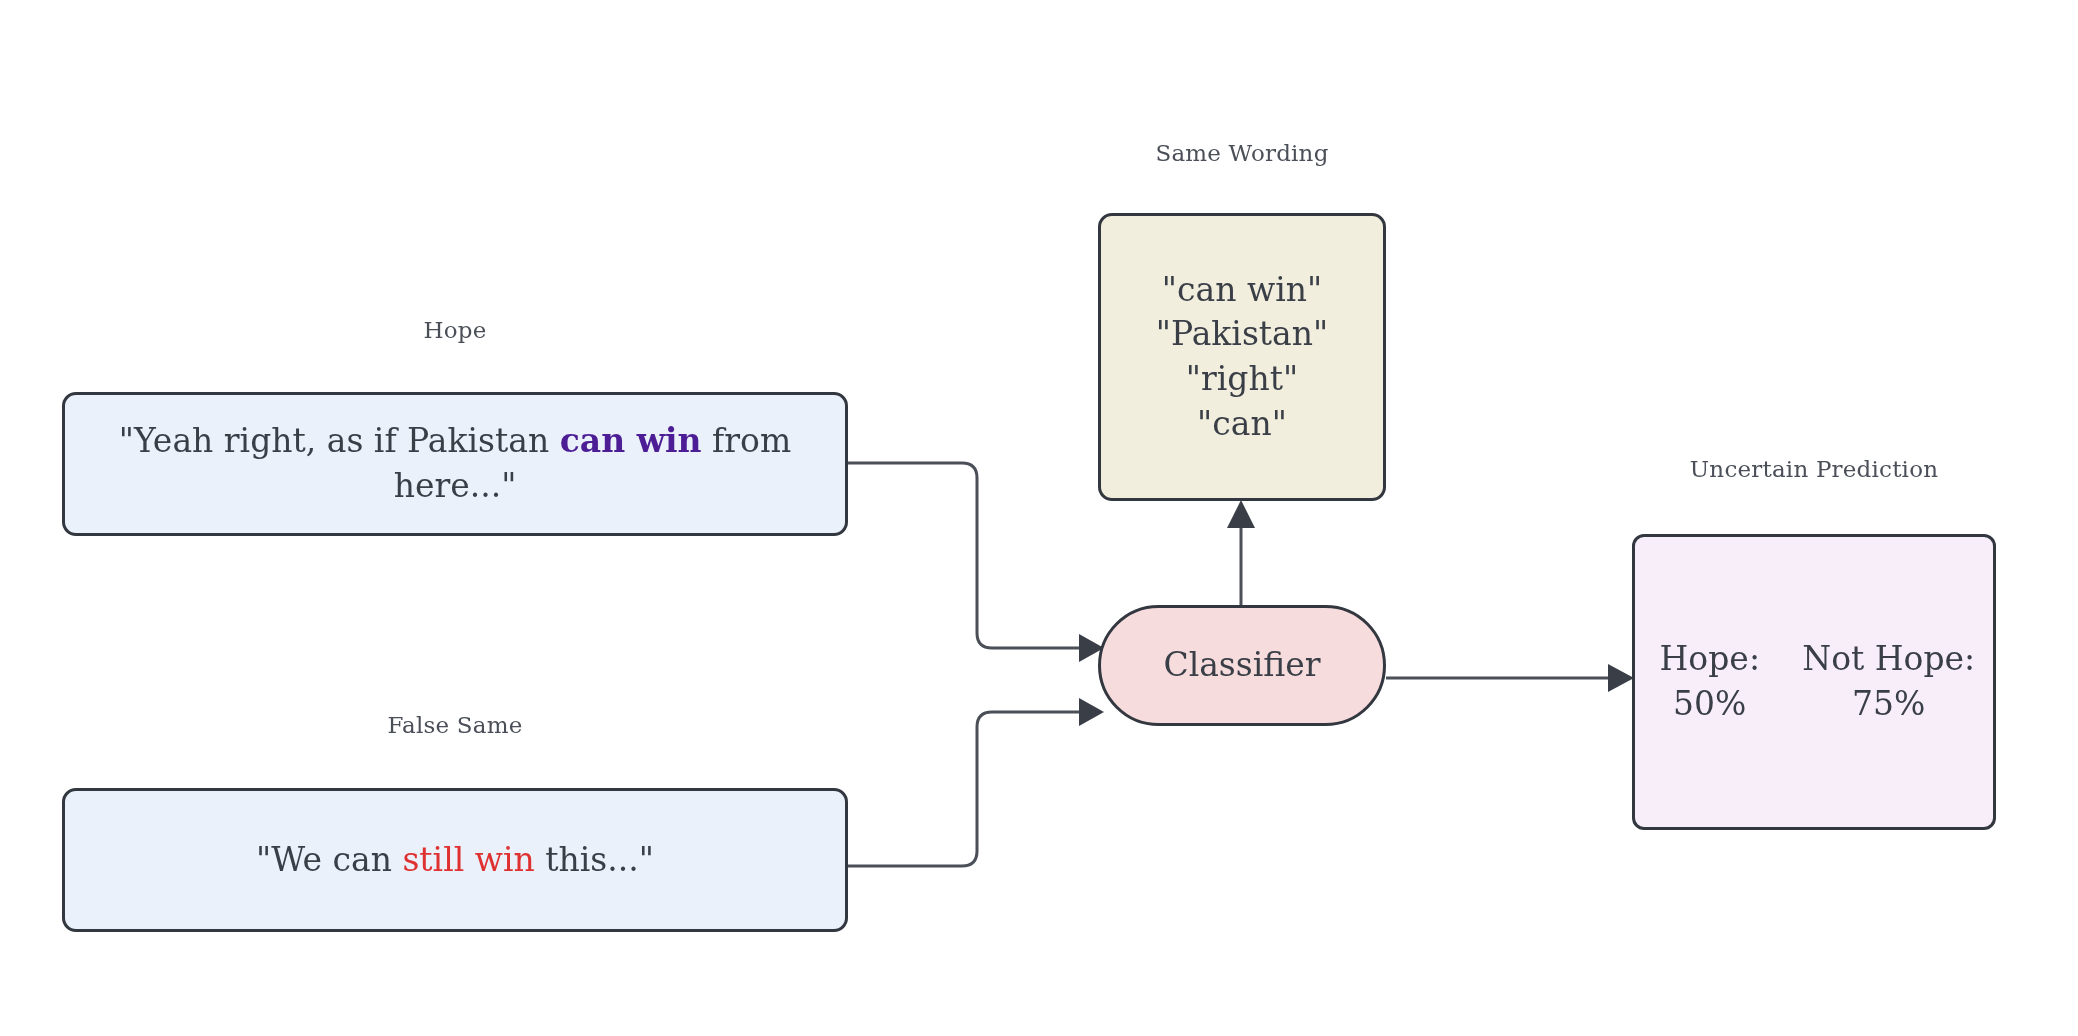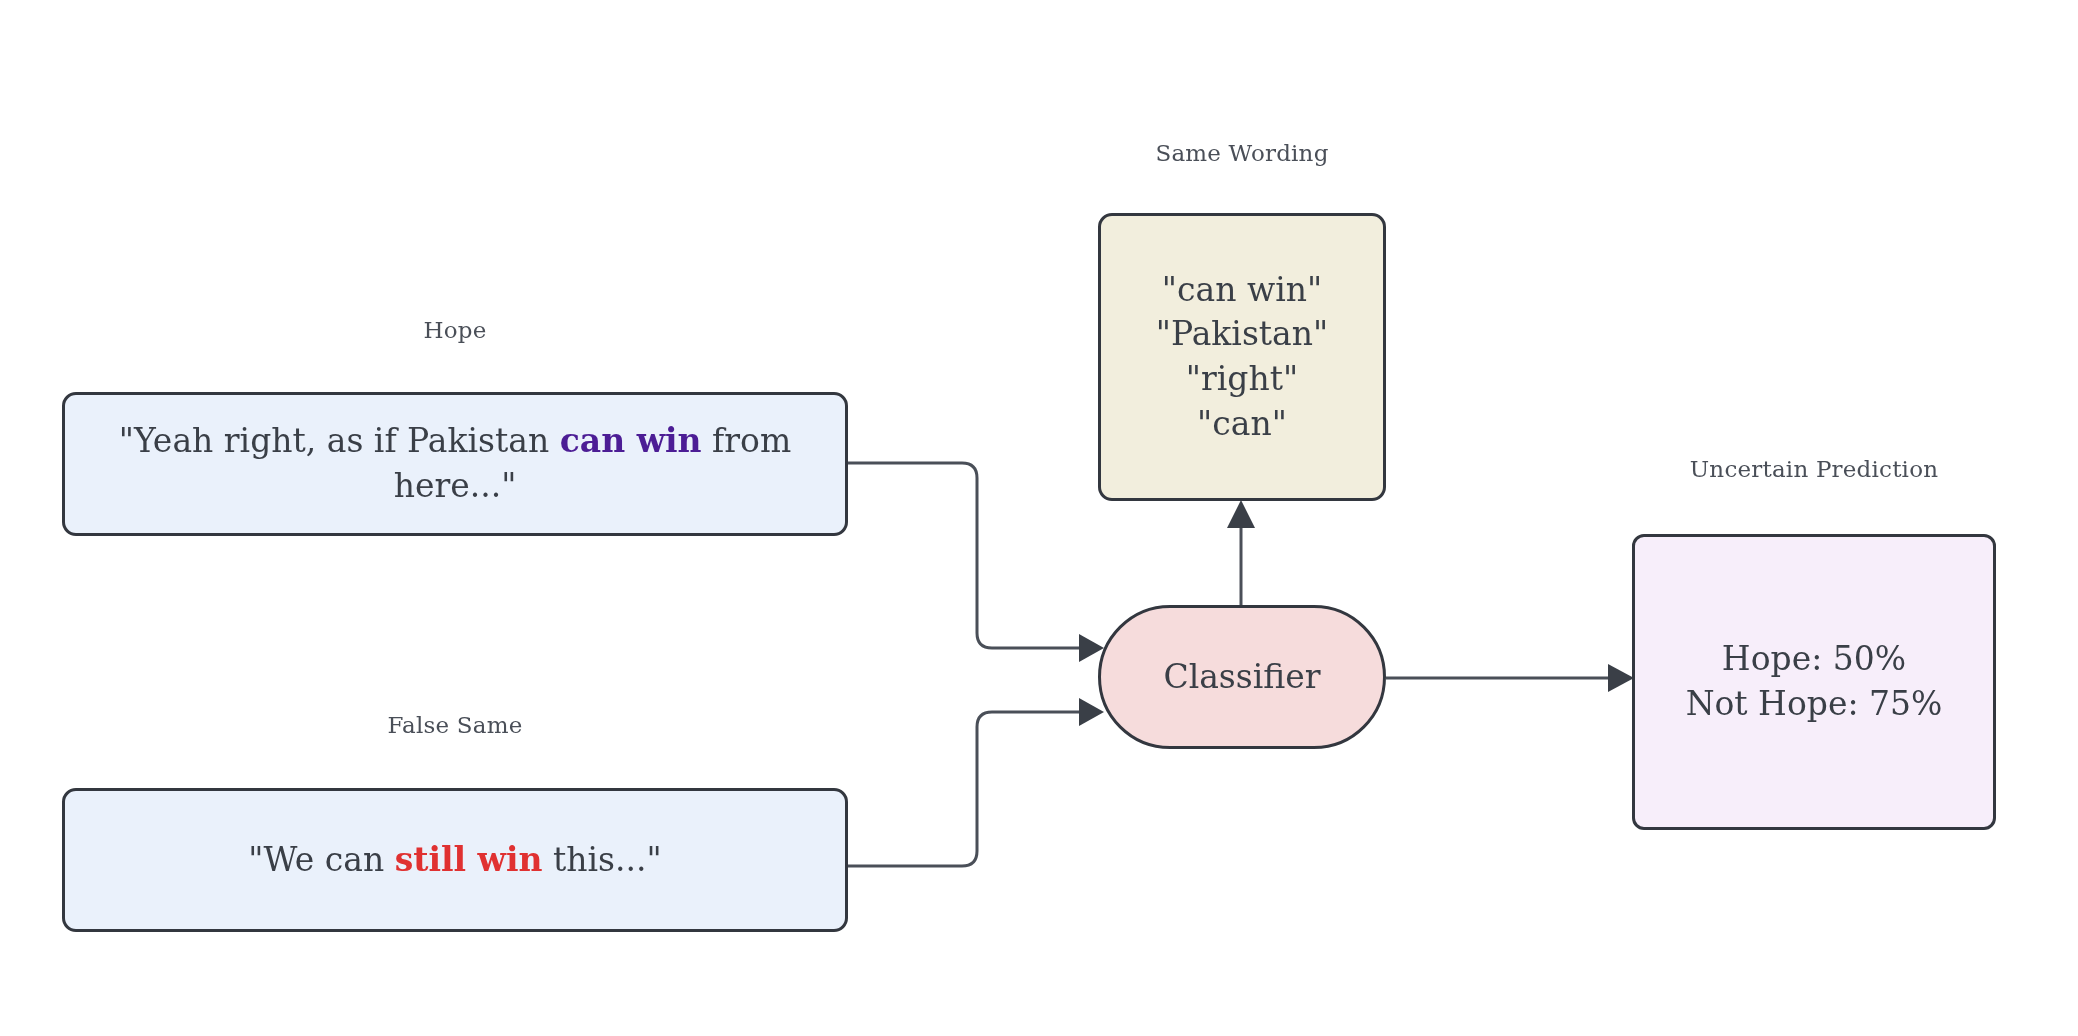--- a/index.html
+++ b/index.html
@@ -66,56 +66,56 @@
     height: 144px;
   }
 
   .hl-green {
     color: #4c1d95;
     font-weight: bold;
   }
 
   .hl-red {
     color: #e03131;
-    font-weight: bold;
+    font-weight: normal;
   }
 
   
   #node-same-wording {
     left: 1098px;
     top: 213px;
     width: 288px;
     height: 288px;
     background: #f2eedd;
     border-radius: 14px;
     font-size: 33px;
     flex-direction: column;
   }
 
   
   #node-classifier {
     left: 1098px;
     top: 605px;
     width: 288px;
-    height: 144px;
+    height: 121px;
     background: #f6dcdc;
     border-radius: 75px;
     font-size: 33px;
   }
 
   
   #node-uncertain-prediction {
     left: 1632px;
     top: 534px;
     width: 364px;
     height: 296px;
     background: #f7eefa;
     border-radius: 12px;
     font-size: 33px;
-    flex-direction: column;
+    flex-direction: row;
   }
 
   
   #label-hope {
     left: 62px;
     top: 317px;
     width: 786px;
   }
 
   #label-false-hope {

